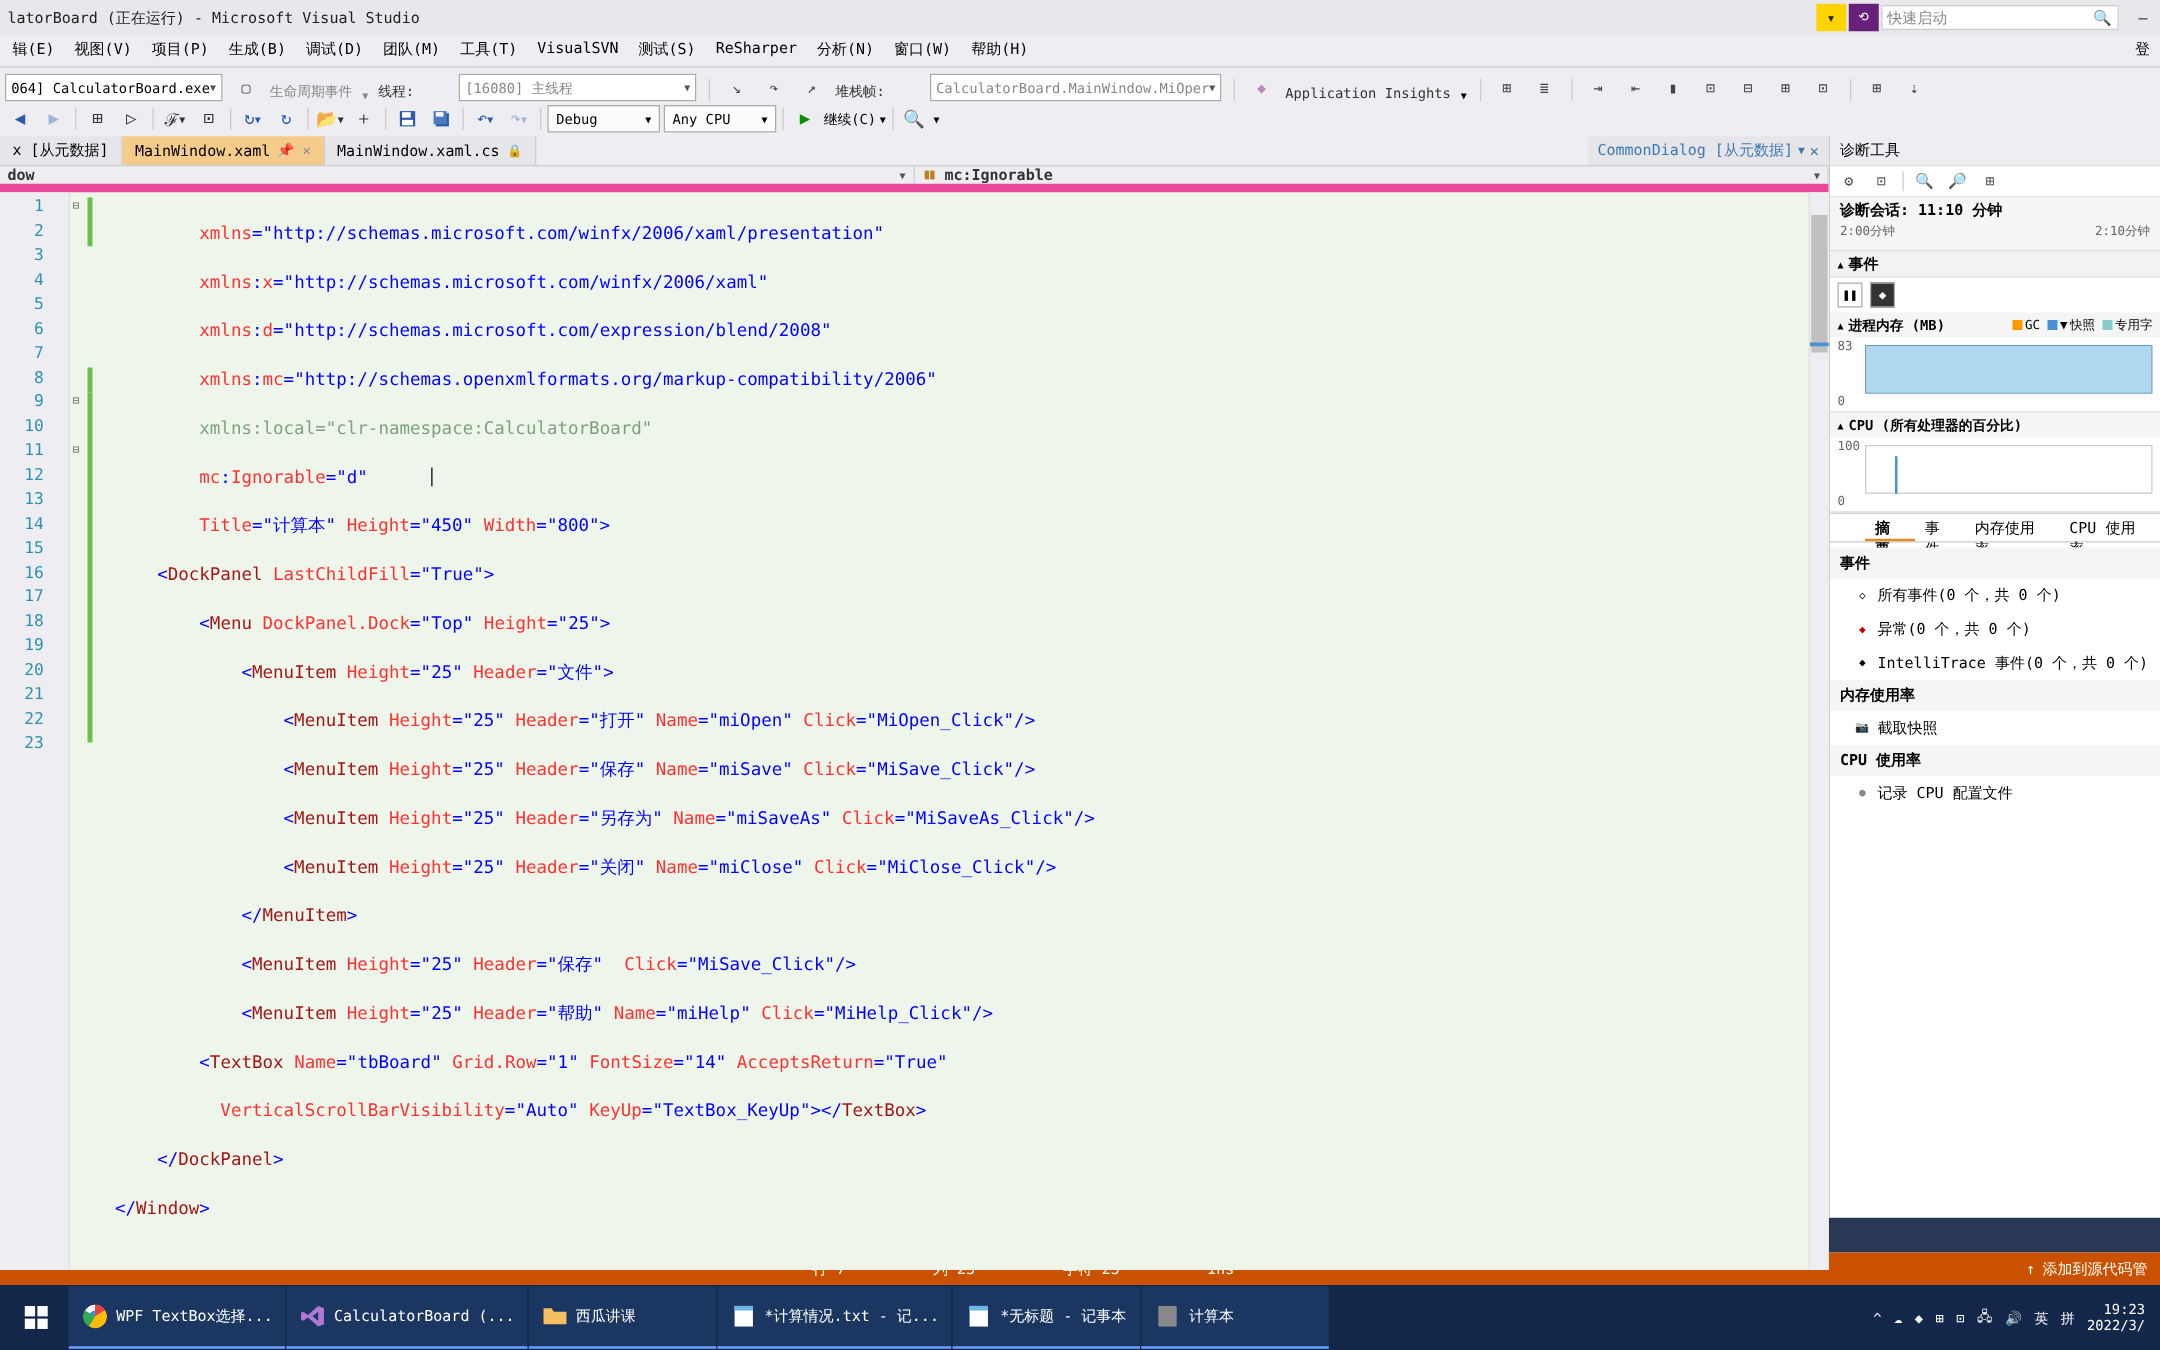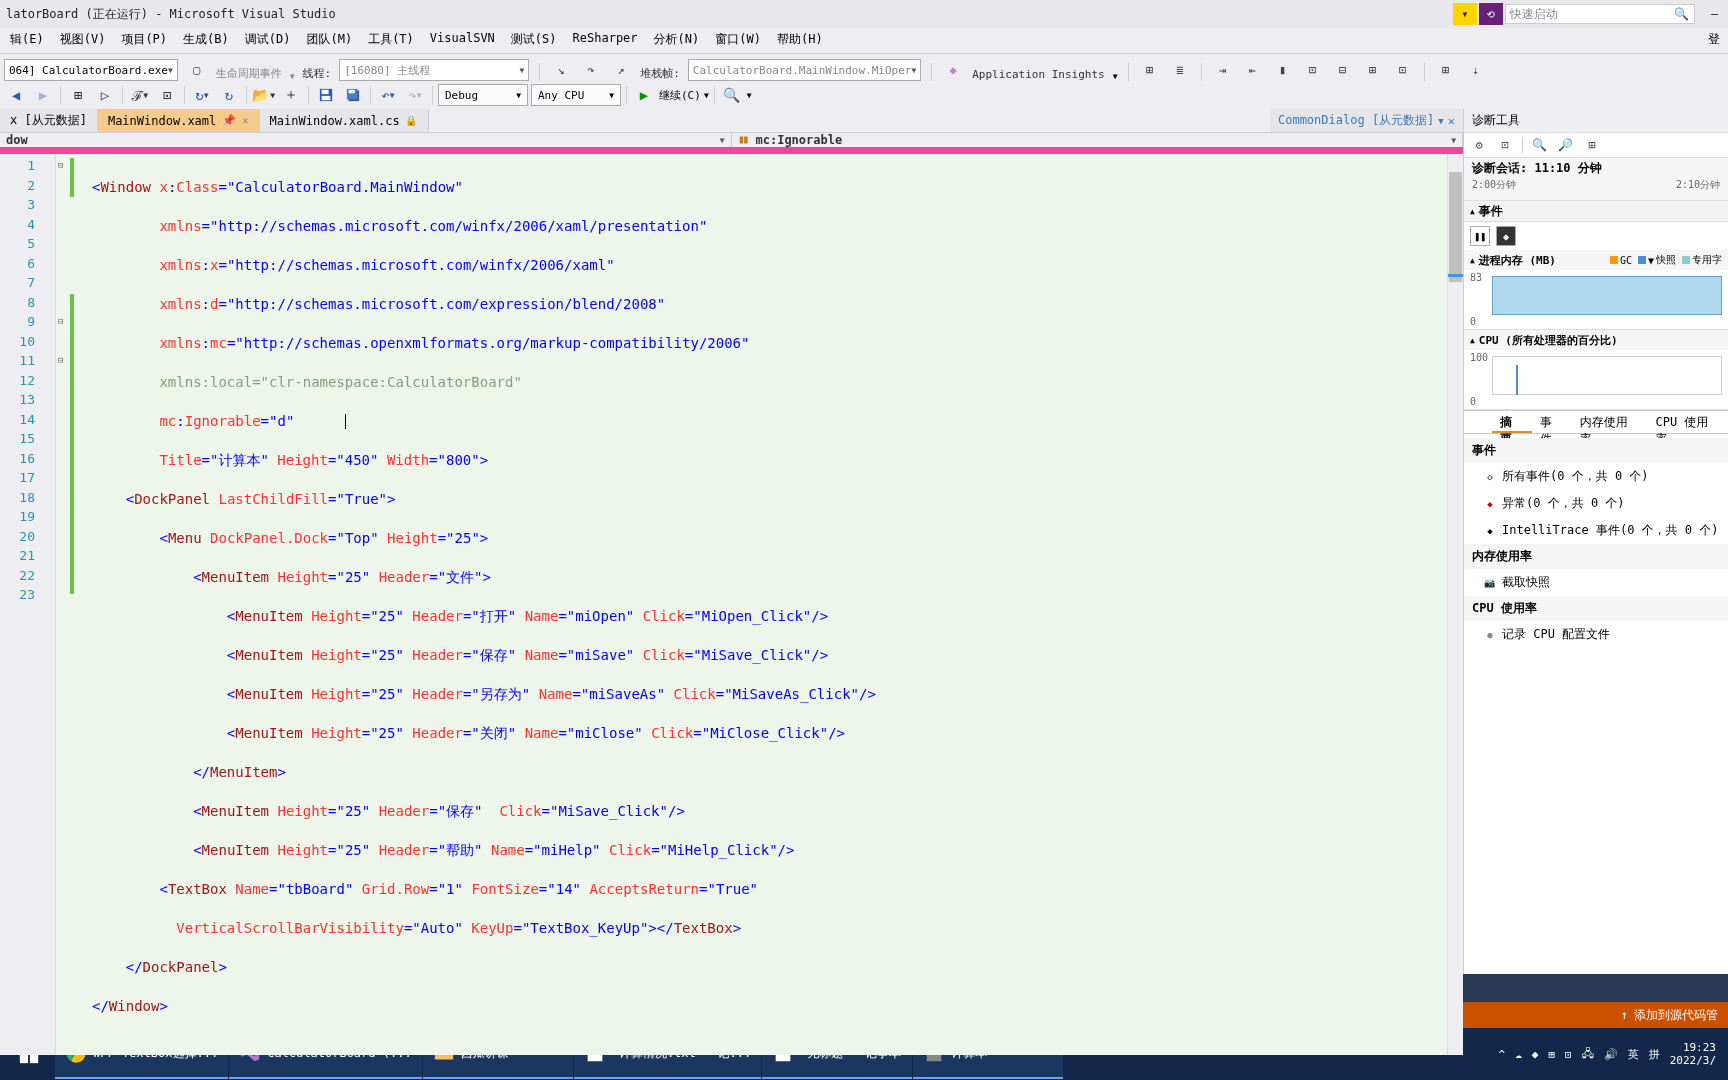--- a/index.html
+++ b/index.html
@@ -9,21 +9,21 @@
 .quick-launch { width:190px; height:20px; border:1px solid #ccc; background:#fff; display:flex; align-items:center; padding:0 4px; font-size:12px; color:#888; }
 .quick-launch .s-icon { margin-left:auto; color:#555; }
 .badge-yellow { width:24px; height:22px; background:#ffd400; display:flex; align-items:center; justify-content:center; }
 .badge-purple { width:24px; height:22px; background:#68217a; display:flex; align-items:center; justify-content:center; color:#fff; font-size:10px; }
 .menu-bar { height:25px; background:#eeeef2; display:flex; font-size:12px; padding:0 2px; }
 .menu-bar .item { padding:3px 8px; cursor:default; }
 .menu-bar .login { margin-left:auto; padding:3px 6px; }
 .toolbar1 { height:28px; background:#eeeef2; border-top:1px solid #ccc; display:flex; align-items:flex-end; font-size:12px; padding:0 4px; gap:8px; }
 .dd { height:22px; border:1px solid #aaa; background:#fff; display:flex; align-items:center; padding:0 4px; font-size:11px; min-width:120px; }
 .dd .arrow { margin-left:auto; color:#555; font-size:8px; }
-.dd.grey { color:#888; }
+.dd.grey { color:#888;margin-left:28px; }
 .tb-btn { width:22px; height:22px; display:flex; align-items:center; justify-content:center; color:#444; font-size:12px; }
 .tb-sep { width:1px; height:18px; background:#ccc; margin:0 2px; }
 .tb-label { font-size:11px; color:#333; }
 .toolbar2 { height:28px; background:#eeeef2; display:flex; align-items:center; font-size:12px; padding:0 4px; gap:3px; }
 .glyph-btn { width:24px; height:24px; display:flex; align-items:center; justify-content:center; font-size:14px; color:#333; }
 .glyph-btn.blue { color:#2a5cab; }
 .glyph-btn.green { color:#0a9000; }
 .glyph-btn.save svg { width:14px; height:14px; }
 .dd2 { height:22px; border:1px solid #aaa; background:#fcfcfc; display:flex; align-items:center; padding:0 6px; font-size:11px; min-width:90px; }
 .main-area { display:flex; height:calc(100% - 28px - 25px - 28px - 28px - 28px - 26px - 52px); }
@@ -293,21 +293,20 @@
         <div class="fold" style="top:2px">⊟</div>
         <div class="fold" style="top:158px">⊟</div>
         <div class="fold" style="top:197px">⊟</div>
       </div>
       <div class="mod-col">
         <div class="mod" style="top:4px;height:39px"></div>
         <div class="mod" style="top:140px;height:20px"></div>
         <div class="mod" style="top:160px;height:280px"></div>
       </div>
       <div class="code-area">
-<div class="code-line"><span class="t-punct">&lt;</span><span class="t-elem">Window</span> <span class="t-attr">x</span><span class="t-punct">:</span><span class="t-attr">Class</span><span class="t-punct">="</span><span class="t-val">CalculatorBoard.MainWindow</span><span class="t-punct">"</span></div>
 <div class="code-line">        <span class="t-attr">xmlns</span><span class="t-punct">="</span><span class="t-val">http://schemas.microsoft.com/winfx/2006/xaml/presentation</span><span class="t-punct">"</span></div>
 <div class="code-line">        <span class="t-attr">xmlns</span><span class="t-punct">:</span><span class="t-attr">x</span><span class="t-punct">="</span><span class="t-val">http://schemas.microsoft.com/winfx/2006/xaml</span><span class="t-punct">"</span></div>
 <div class="code-line">        <span class="t-attr">xmlns</span><span class="t-punct">:</span><span class="t-attr">d</span><span class="t-punct">="</span><span class="t-val">http://schemas.microsoft.com/expression/blend/2008</span><span class="t-punct">"</span></div>
 <div class="code-line">        <span class="t-attr">xmlns</span><span class="t-punct">:</span><span class="t-attr">mc</span><span class="t-punct">="</span><span class="t-val">http://schemas.openxmlformats.org/markup-compatibility/2006</span><span class="t-punct">"</span></div>
 <div class="code-line">        <span class="t-faded">xmlns:local="clr-namespace:CalculatorBoard"</span></div>
 <div class="code-line">        <span class="t-attr">mc</span><span class="t-punct">:</span><span class="t-attr">Ignorable</span><span class="t-punct">="</span><span class="t-val">d</span><span class="t-punct">"</span>      <span class="t-cursor"></span></div>
 <div class="code-line">        <span class="t-attr">Title</span><span class="t-punct">="</span><span class="t-val">计算本</span><span class="t-punct">"</span> <span class="t-attr">Height</span><span class="t-punct">="</span><span class="t-val">450</span><span class="t-punct">"</span> <span class="t-attr">Width</span><span class="t-punct">="</span><span class="t-val">800</span><span class="t-punct">"&gt;</span></div>
 <div class="code-line">    <span class="t-punct">&lt;</span><span class="t-elem">DockPanel</span> <span class="t-attr">LastChildFill</span><span class="t-punct">="</span><span class="t-val">True</span><span class="t-punct">"&gt;</span></div>
 <div class="code-line">        <span class="t-punct">&lt;</span><span class="t-elem">Menu</span> <span class="t-attr">DockPanel.Dock</span><span class="t-punct">="</span><span class="t-val">Top</span><span class="t-punct">"</span> <span class="t-attr">Height</span><span class="t-punct">="</span><span class="t-val">25</span><span class="t-punct">"&gt;</span></div>
 <div class="code-line">            <span class="t-punct">&lt;</span><span class="t-elem">MenuItem</span> <span class="t-attr">Height</span><span class="t-punct">="</span><span class="t-val">25</span><span class="t-punct">"</span> <span class="t-attr">Header</span><span class="t-punct">="</span><span class="t-val">文件</span><span class="t-punct">"&gt;</span></div>

